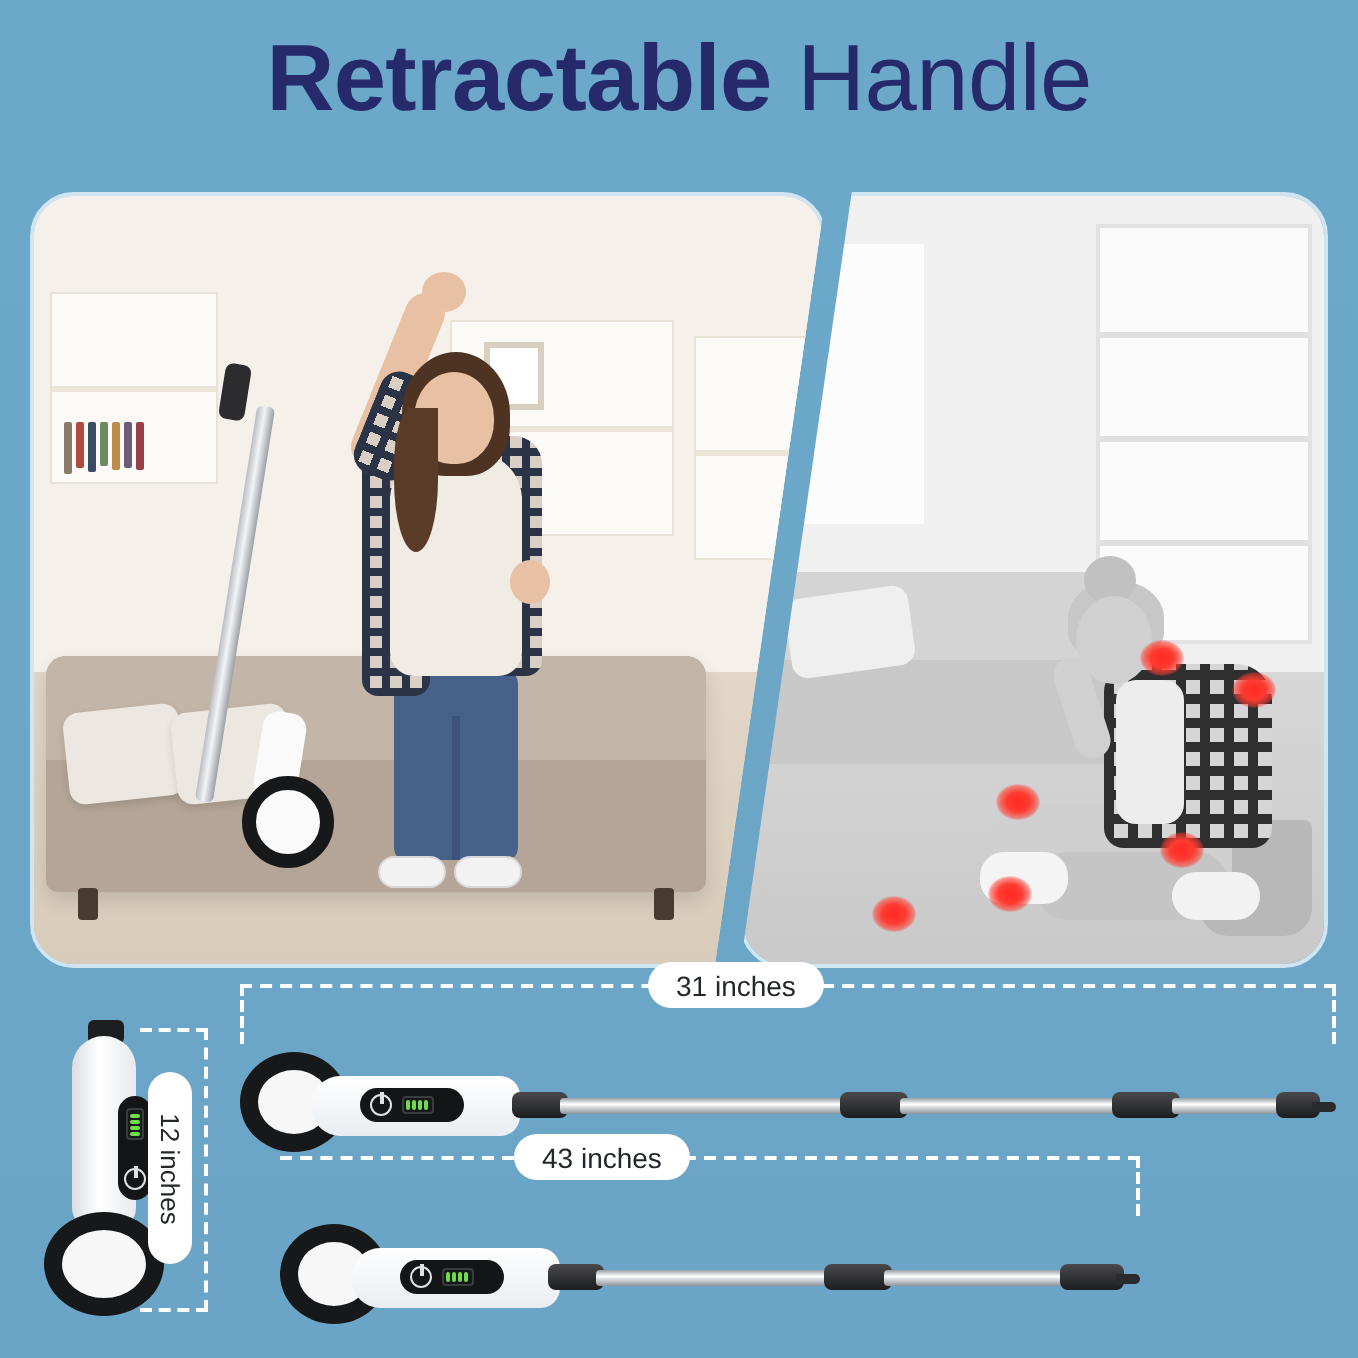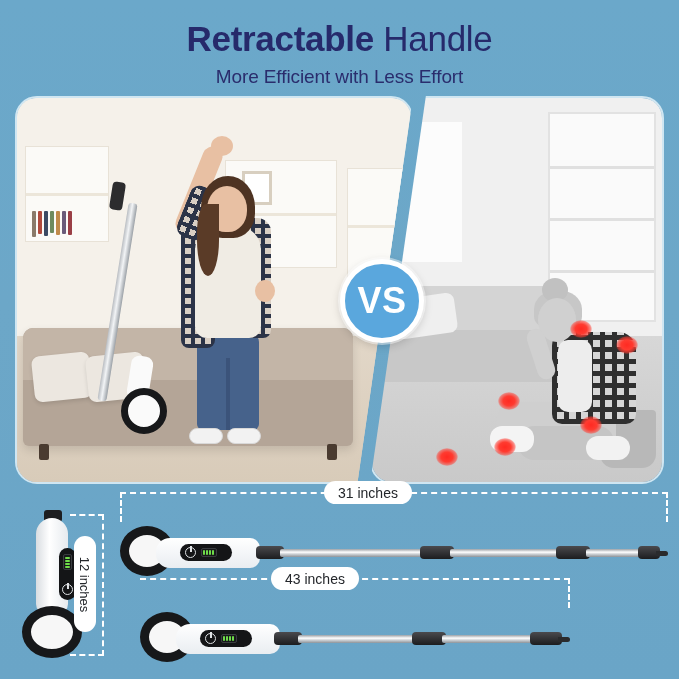--- a/index.html
+++ b/index.html
@@ -13,21 +13,21 @@
     position: relative;
     width: 679px; height: 679px;
     background: linear-gradient(180deg, #6ba8ca 0%, #6ca7c8 45%, #6aa5c7 100%);
     overflow: hidden;
   }
 
   
   .header { position: absolute; top: 0; left: 0; width: 679px; height: 95px;
             display: flex; flex-direction: column; align-items: center; justify-content: flex-start;
             padding-top: 18px; }
-  .title { font-size: 35px; line-height: 42px; color: #262a6b; letter-spacing: -0.3px;
+  .title { font-size: 47px; line-height: 42px; color: #262a6b; letter-spacing: -0.3px;
            white-space: nowrap; }
   .title .t-bold { font-weight: 700; }
   .title .t-light { font-weight: 400; }
   .subtitle { margin-top: 6px; font-size: 19px; color: #2a2d6d; font-weight: 400;
               letter-spacing: -0.1px; white-space: nowrap; }
 
   
   .panels { position: absolute; top: 96px; left: 0; width: 679px; height: 390px; }
 
   .panel {
@@ -193,21 +193,21 @@
     border-top:2px dashed #ffffff; border-left:2px dashed #ffffff; border-right:2px dashed #ffffff;
   }
   .hbracket.b52 { width:548px; }
   .hbracket.b43 { width:430px; left:0; border-left:0; }
   .hlabel {
     position:absolute; top:-11px; height:23px; padding:0 14px;
     background:#ffffff; border-radius:12px; color:#23262a; font-size:14px; font-weight:500;
     display:flex; align-items:center; justify-content:center; white-space:nowrap;
   }
   .hlabel.l52 { left:204px; }
-  .hlabel.l43 { left:131px; }
+  .hlabel.l43 { left:117px; }
 
   .brush-h { position:absolute; left:0; top:26px; height:60px; }
   .bh-head{ position:absolute; left:0; top:8px; width:54px; height:50px; background:#f7f7f7;
             border:9px solid #17181a; border-radius:50%;}
   .bh-body{ position:absolute; left:36px; top:20px; width:104px; height:30px;
             background:linear-gradient(180deg,#ffffff,#e9edf1); border-radius:14px 10px 10px 14px;}
   .bh-panel{position:absolute; left:60px; top:26px; width:52px; height:17px; background:#141517; border-radius:9px;}
   .bh-pw{ position:absolute; left:5px; top:3px; width:11px; height:11px; border:1.6px solid #dfe2e5; border-radius:50%;}
   .bh-pw:after{content:"";position:absolute;left:4px;top:-2px;width:1.6px;height:6px;background:#dfe2e5;}
   .bh-bat{ position:absolute; left:21px; top:4px; width:16px; height:9px; background:#17181a; border:1px solid #3a3d40; border-radius:2px;
@@ -220,21 +220,20 @@
 </style>
 </head>
 <body>
 
 <div class="canvas">
 
   <div class="header">
     <div class="title">
       <span class="t-bold">Retractable</span><span> </span><span class="t-light">Handle</span>
     </div>
-    <div class="subtitle">More Efficient with Less Effort</div>
   </div>
 
   <div class="panels">
 
     <div class="panel panel-left">
       <div class="scene scene-left">
         <div class="wall"></div>
         <div class="floor"></div>
 
         <div class="shelf shelf-a">
@@ -330,21 +329,20 @@
         <div class="pain" style="left:198px; top:222px;"></div>
         <div class="pain" style="left:244px; top:238px;"></div>
         <div class="pain" style="left:126px; top:294px;"></div>
         <div class="pain" style="left:208px; top:318px;"></div>
         <div class="pain" style="left:122px; top:340px;"></div>
         <div class="pain" style="left:64px;  top:350px;"></div>
       </div>
     </div>
   </div>
 
-  <div class="vs">VS</div>
 
   <div class="specs">
 
     <div class="unit-short">
       <div class="brush-v">
         <div class="bv-cap"></div>
         <div class="bv-body">
           <div class="bv-panel">
             <div class="bv-bat">
                 <i></i>

